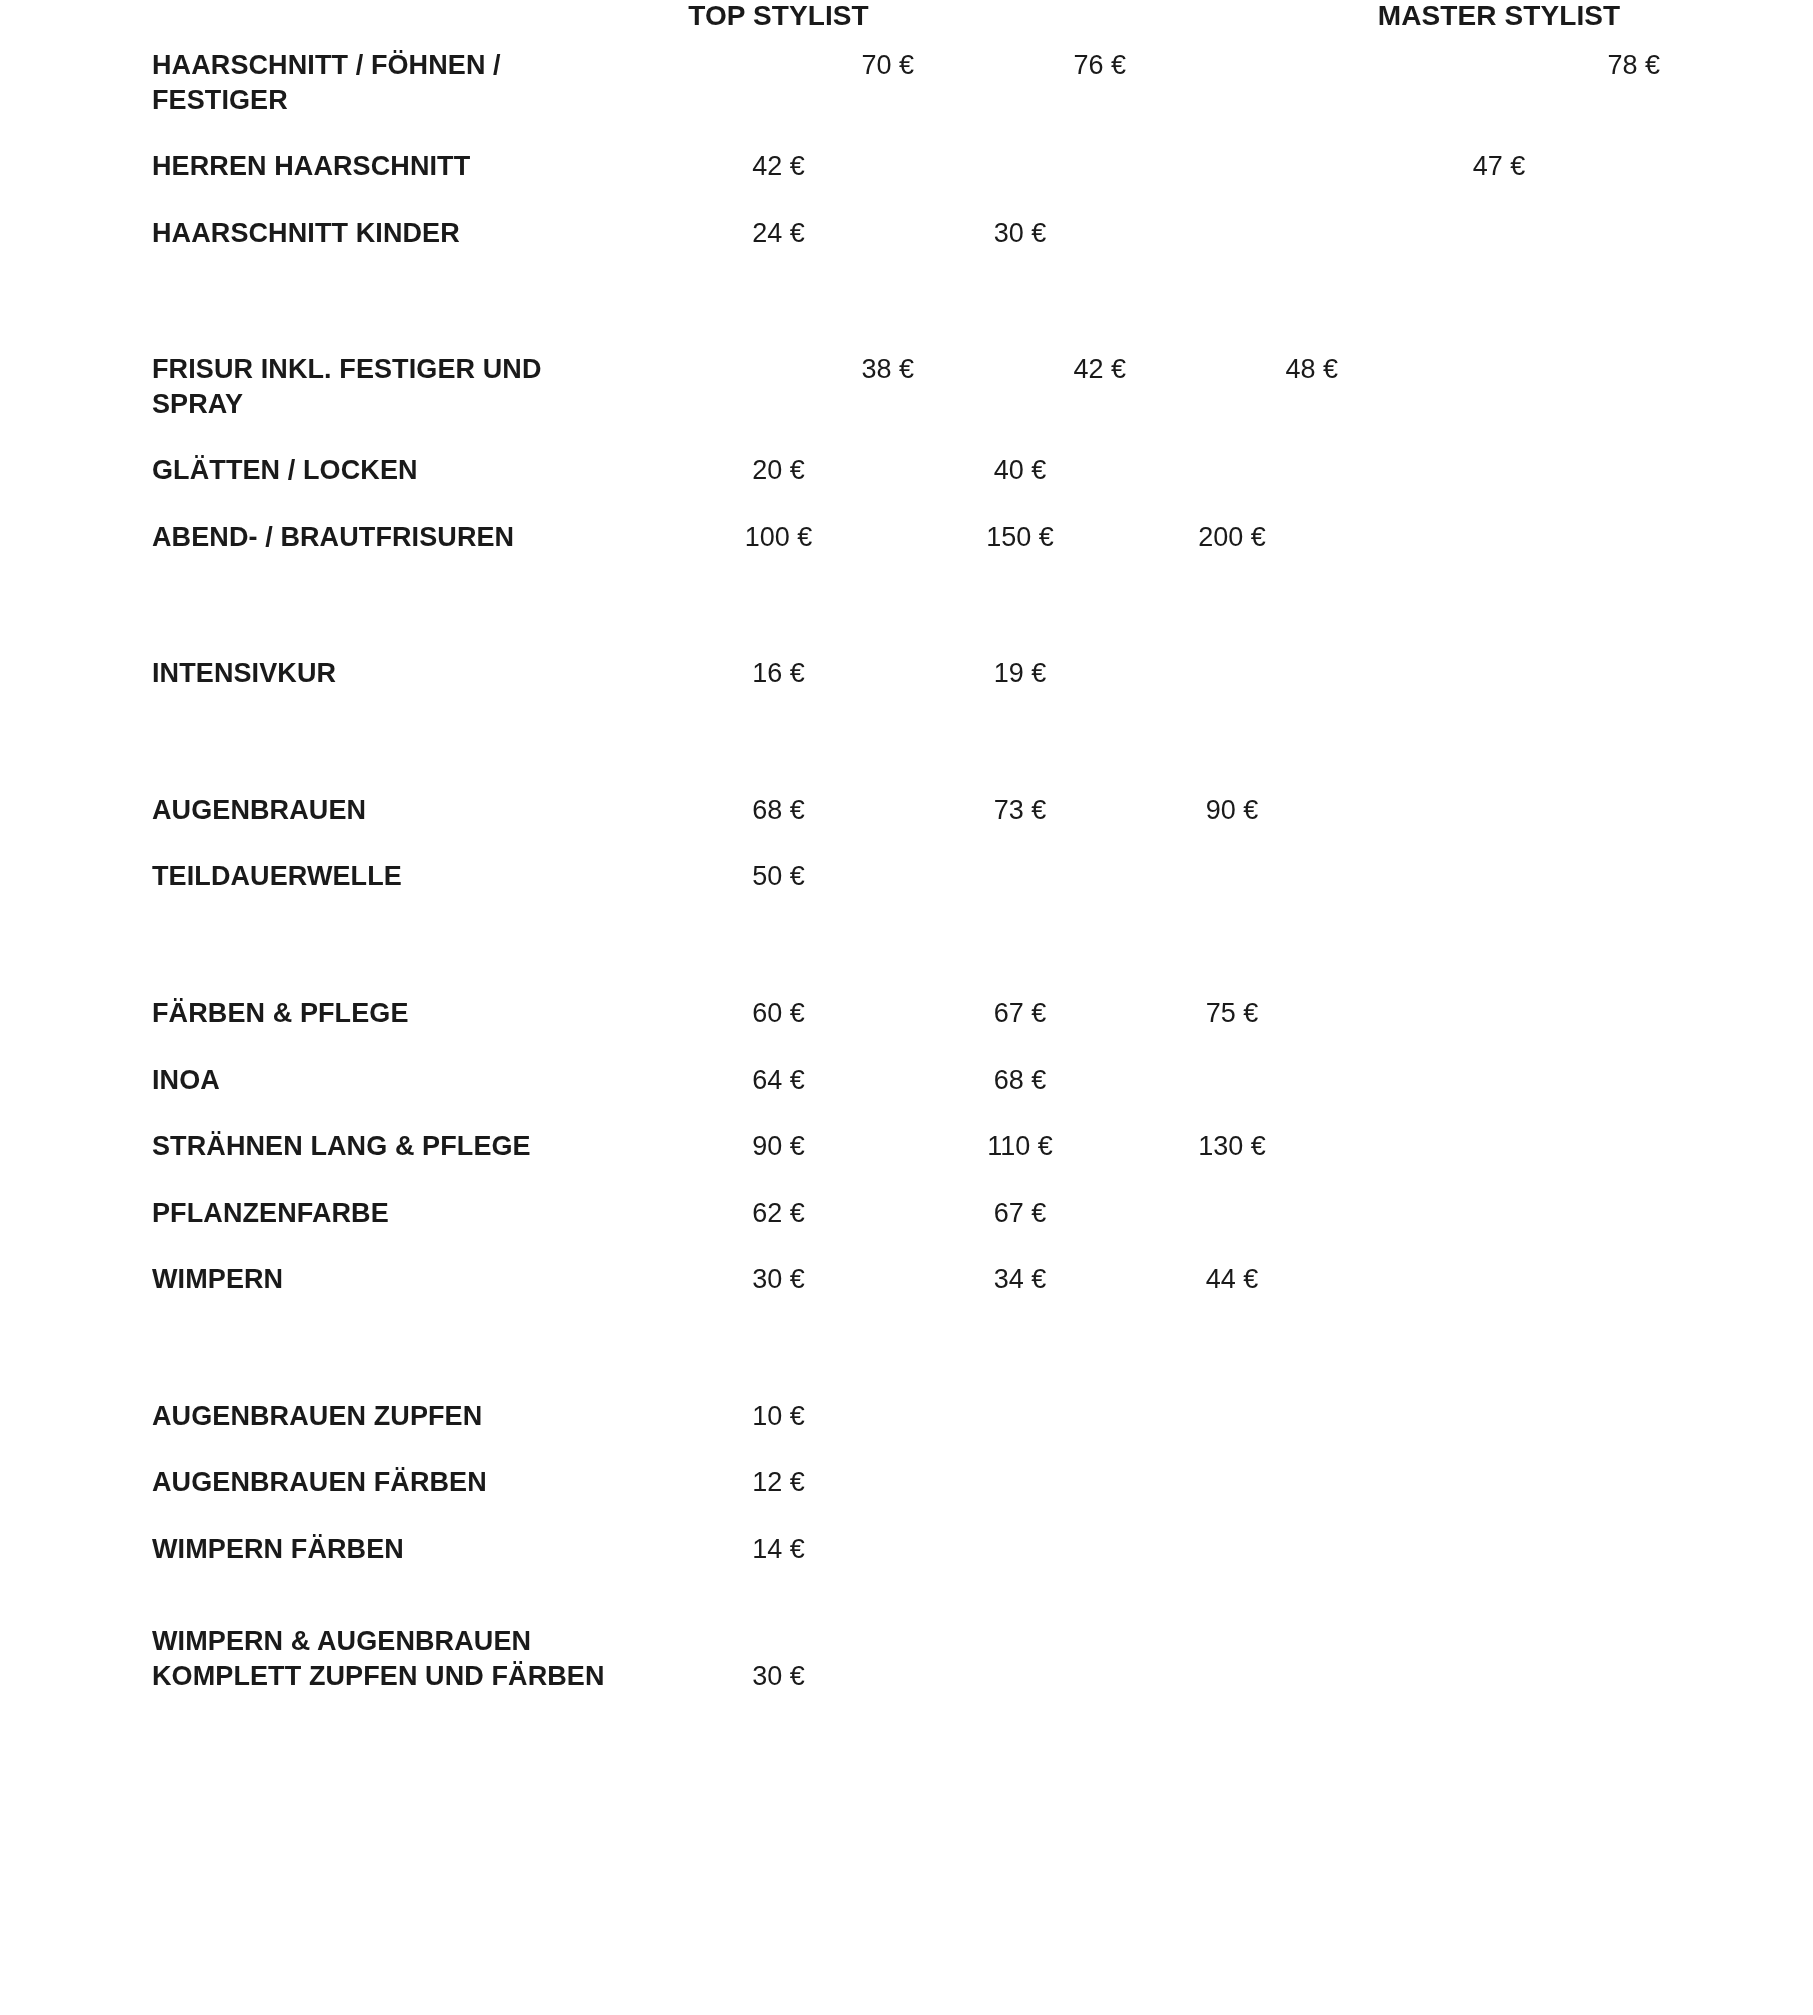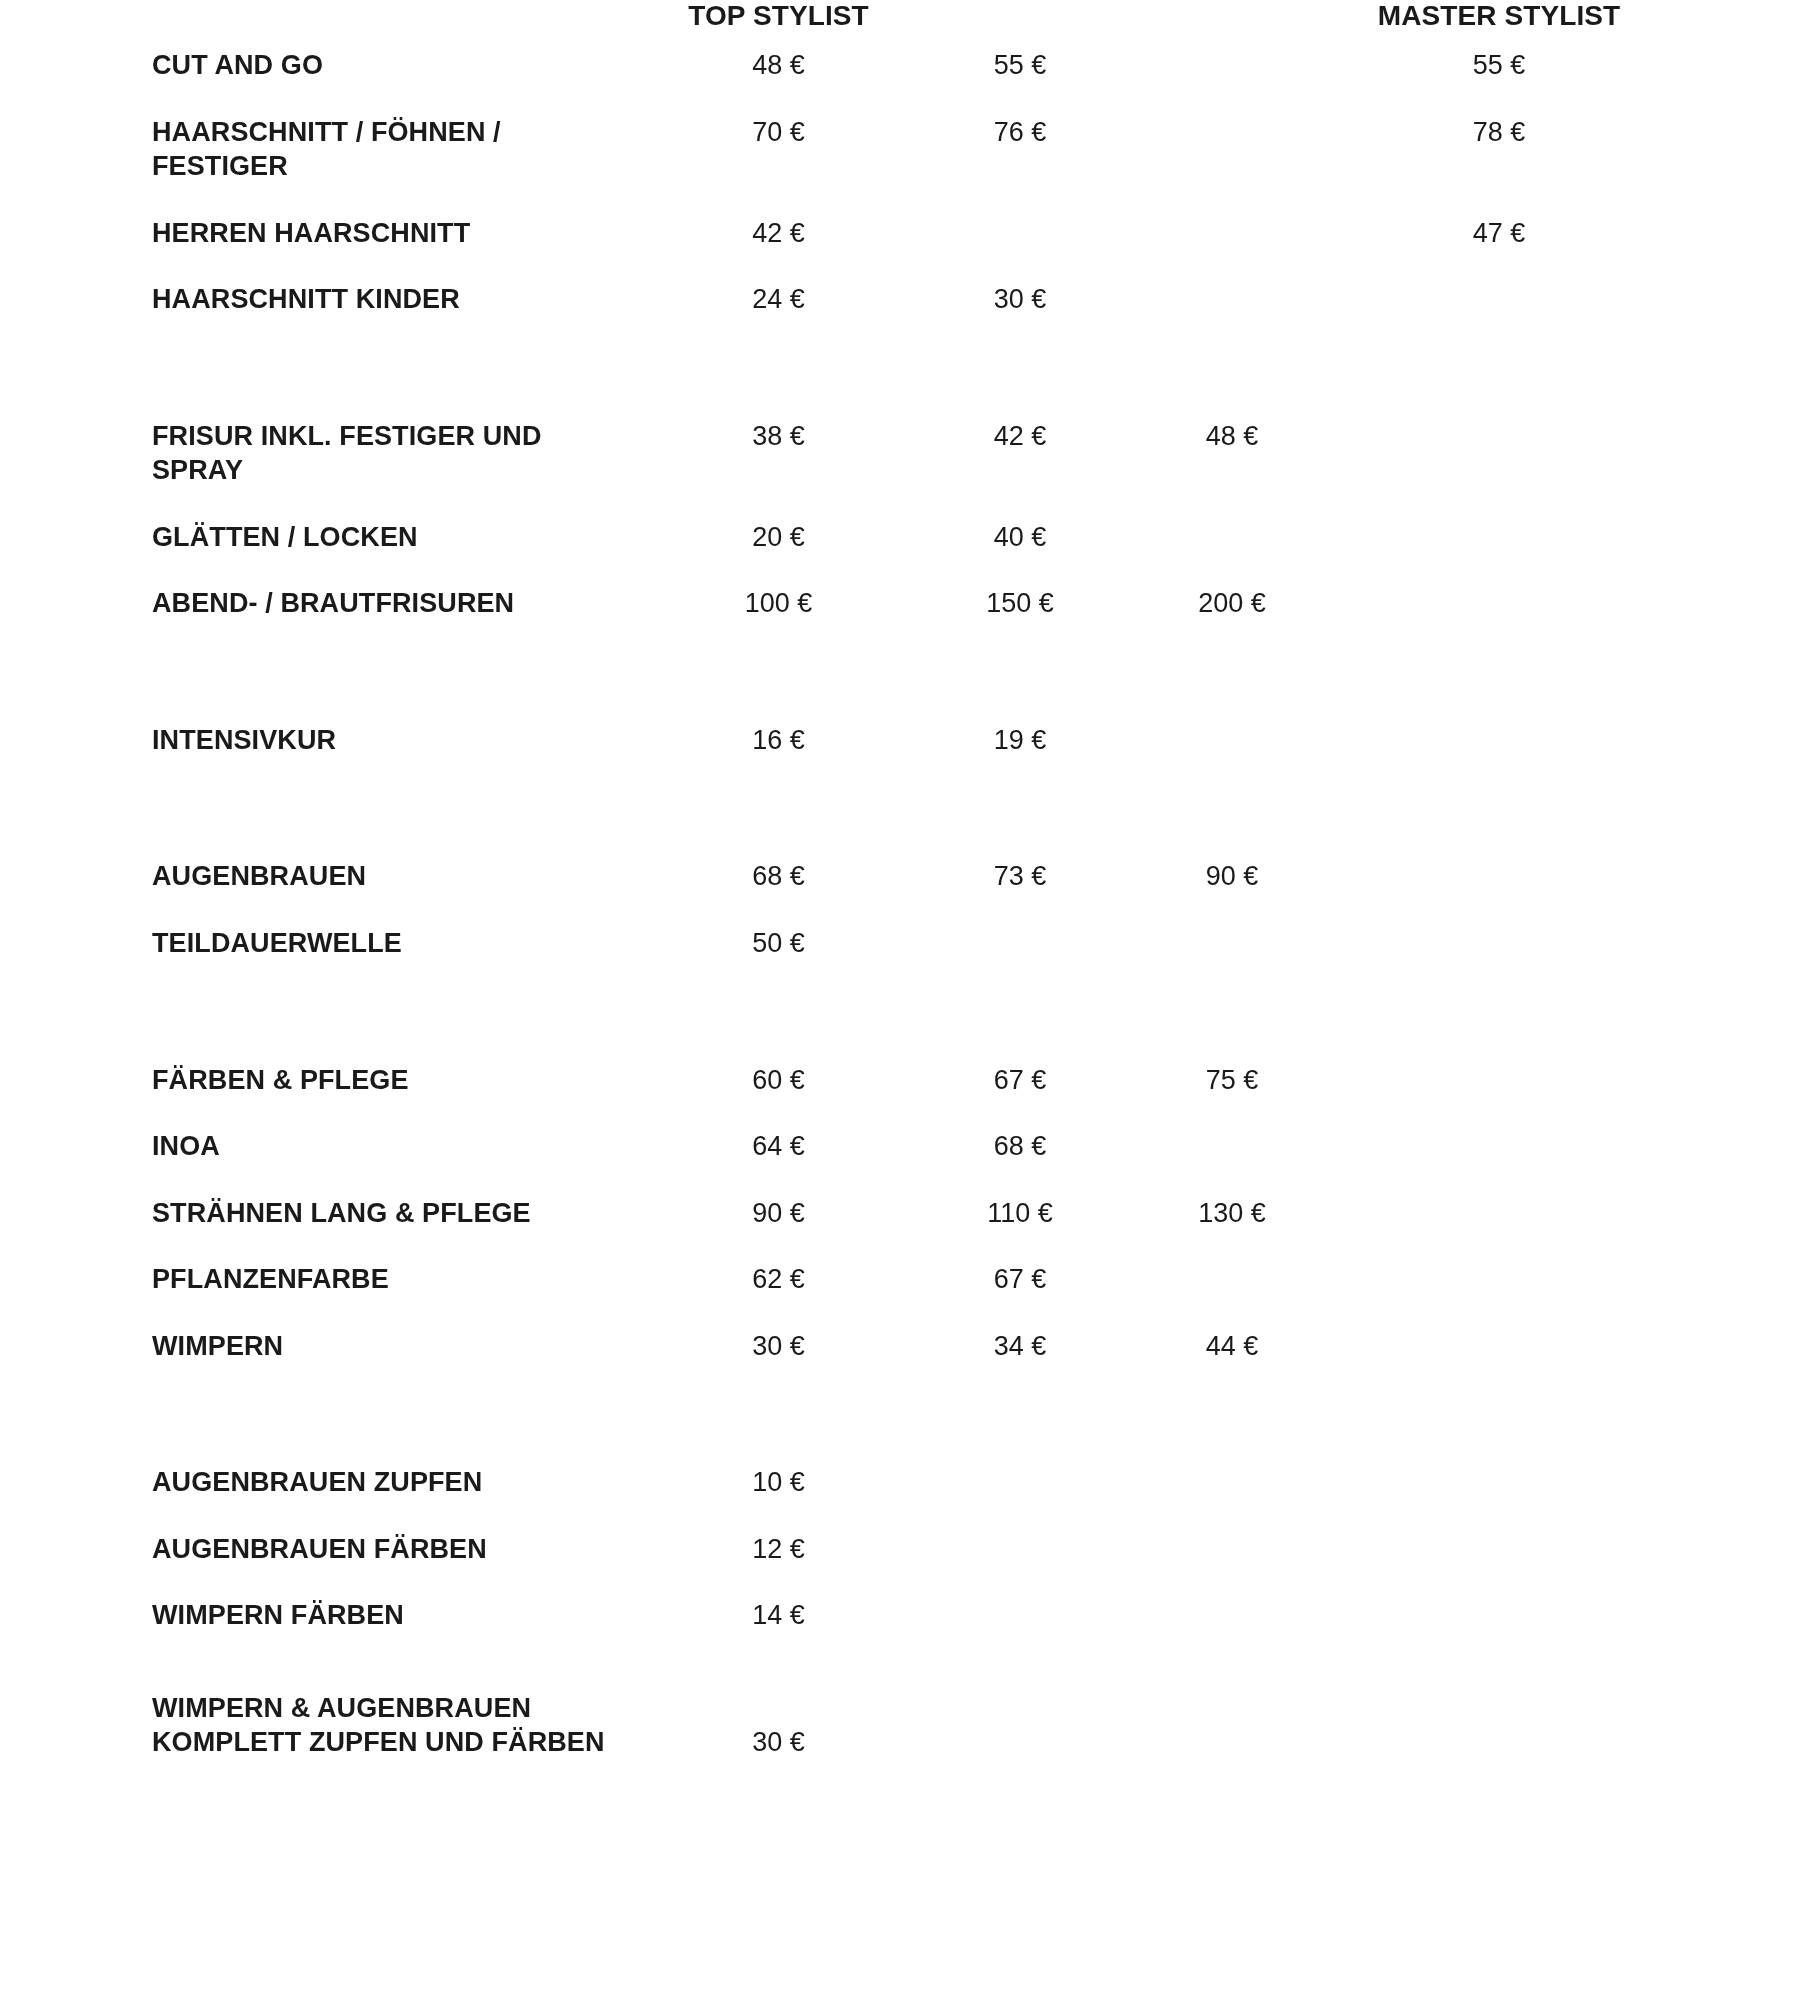--- a/index.html
+++ b/index.html
@@ -77,20 +77,21 @@
     text-align: center;
     padding-top: 16px;
     padding-bottom: 16px;
     white-space: nowrap;
   }
 
   
   tr.two-line td.price {
     padding-top: 16px;
     vertical-align: top;
+    text-align: right;
   }
   tr.two-line-bottom td.price {
     vertical-align: bottom;
     padding-bottom: 16px;
   }
 
   tr.spacer td {
     height: 70px;
     padding: 0;
     font-size: 0;
@@ -121,28 +122,20 @@
         <th class="h-blank"></th>
         <th class="h-top">TOP STYLIST</th>
         <th></th>
         <th></th>
         <th class="h-master">MASTER STYLIST</th>
         <th></th>
       </tr>
     </thead>
     <tbody>
 
-      <tr>
-        <td class="service">CUT AND GO</td>
-        <td class="price">48 €</td>
-        <td class="price">55 €</td>
-        <td class="price"></td>
-        <td class="price">55 €</td>
-        <td></td>
-      </tr>
       <tr class="two-line">
         <td class="service">HAARSCHNITT / FÖHNEN / FESTIGER</td>
         <td class="price">70 €</td>
         <td class="price">76 €</td>
         <td class="price"></td>
         <td class="price">78 €</td>
         <td></td>
       </tr>
       <tr>
         <td class="service">HERREN HAARSCHNITT</td>

